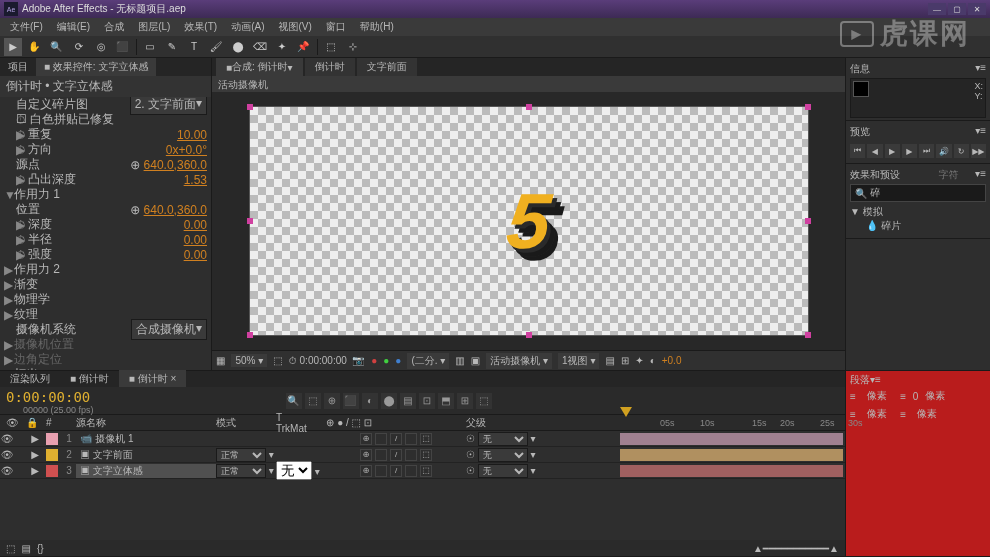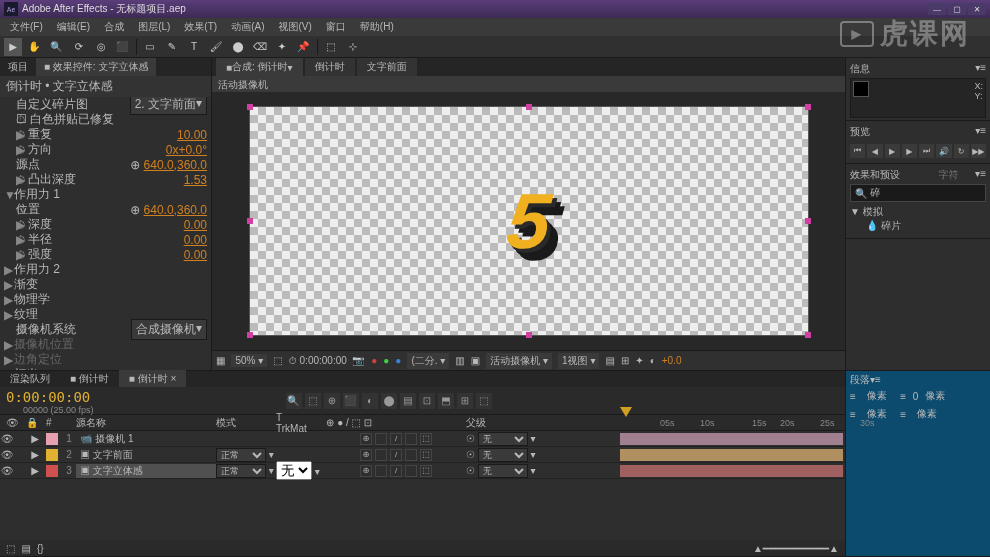--- a/index.html
+++ b/index.html
@@ -85,21 +85,21 @@
 .layer-row .name.selected { background: #505050; }
 .layer-row .mode { width: 60px; }
 .layer-row .mode select, .layer-row .parent select { background: #3a3a3a; border: 1px solid #1a1a1a; color: #b8b8b8; font-size: 9px; width: 50px; }
 .layer-row .trkmat { width: 50px; }
 .layer-row .switches { width: 140px; display: flex; gap: 3px; justify-content: center; }
 .layer-row .switches span { width: 12px; height: 12px; border: 1px solid #444; display: flex; align-items: center; justify-content: center; font-size: 8px; }
 .layer-row .parent { width: 70px; }
 .layer-row .bar-area { flex: 1; position: relative; height: 100%; }
 .layer-row .bar { position: absolute; height: 12px; top: 2px; left: 0; right: 2px; }
 .tl-footer { height: 16px; background: #2a2a2a; display: flex; align-items: center; padding: 0 6px; gap: 6px; font-size: 10px; }
-.right-lower { width: 145px; background: #0c4a6e; border-left: 1px solid #1a1a1a; padding: 2px 4px; font-size: 10px; }
+.right-lower { width: 145px; background: #b91c1c; border-left: 1px solid #1a1a1a; padding: 2px 4px; font-size: 10px; }
 .right-lower .row { display: flex; align-items: center; gap: 4px; padding: 2px 0; }
 .status { height: 17px; background: #2a2a2a; border-top: 1px solid #1a1a1a; display: flex; align-items: center; padding: 0 6px; font-size: 10px; gap: 6px; }
 .watermark { position: absolute; top: 15px; right: 20px; font-size: 28px; color: rgba(255,255,255,0.35); font-weight: bold; letter-spacing: 2px; pointer-events: none; z-index: 999; display: flex; align-items: center; gap: 6px; }
 .watermark .wm-icon { width: 34px; height: 26px; border: 2px solid rgba(255,255,255,0.35); border-radius: 4px; display: flex; align-items: center; justify-content: center; font-size: 12px; }
 </style>
 </head>
 <body>
 
 <div class="titlebar">
   <span class="logo">Ae</span>
@@ -364,21 +364,21 @@
         <span class="col" style="width:140px">⊕ ● / ⬚ ⊡</span>
         <span class="col" style="width:70px">父级</span>
       </div>
       <div class="tl-ruler-right">
         <div class="playhead"></div>
         <span style="left:40px">05s</span>
         <span style="left:80px">10s</span>
         <span style="left:132px">15s</span>
         <span style="left:160px">20s</span>
         <span style="left:200px">25s</span>
-        <span style="left:240px">30s</span>
+        <span style="left:228px">30s</span>
       </div>
     </div>
     <div id="layers-container">
         <div class="layer-row">
           <div class="left-cols">
     <span class="eye">👁</span>
     <span class="eye"></span>
     <span class="eye">▶</span>
     <span class="colorbox" style="background:#e8a0b0"></span>
     <span class="num">1</span>

